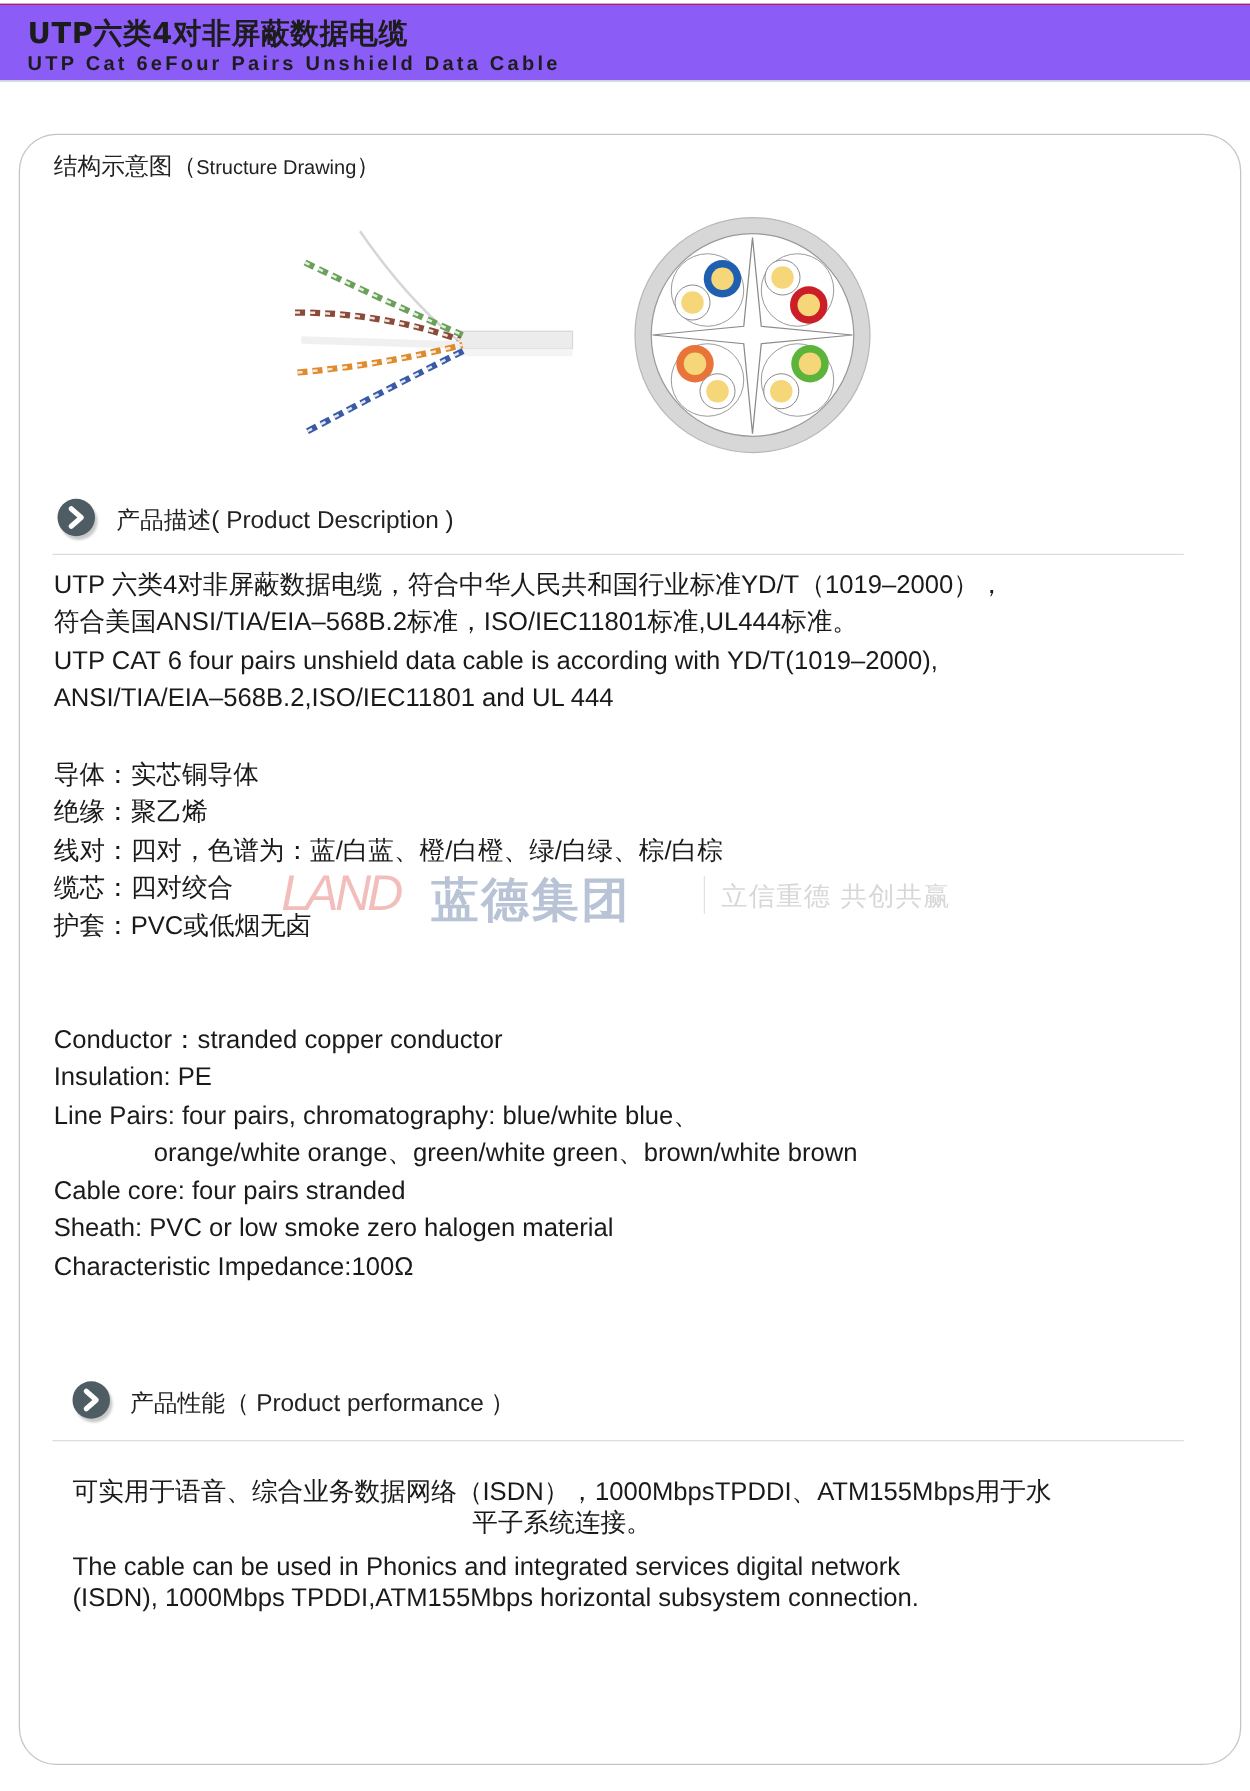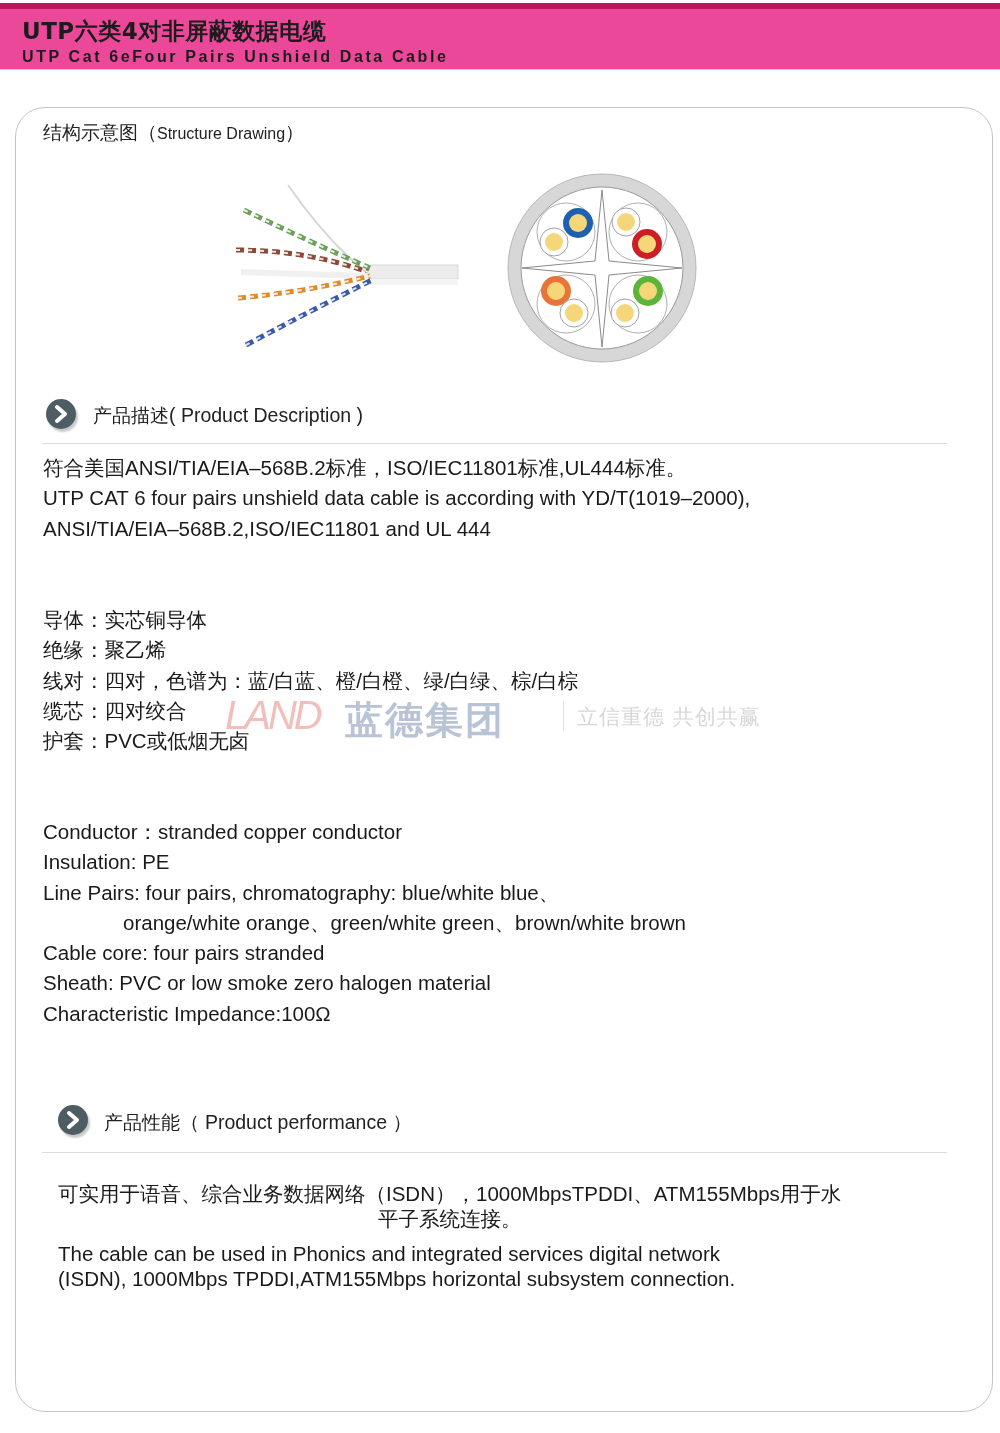--- a/index.html
+++ b/index.html
@@ -1,19 +1,19 @@
 <!DOCTYPE html>
 <html><head>
 <meta charset="utf-8">
 <style>
   html, body { margin:0; padding:0; background:#ffffff; }
   body { width:1000px; height:1433px; position:relative; overflow:hidden;
          font-family:"Liberation Sans","DejaVu Sans",sans-serif; color:#1a1a1a; }
-  .header-bar { position:absolute; left:0; top:3px; width:1000px; height:60px; background:#ec4899;
-                border-top:6px solid #be185d; border-bottom:1px solid #c6d6d4; }
+  .header-bar { position:absolute; left:0; top:3px; width:1000px; height:60px; background:#8b5cf6;
+                border-top:1px solid #be185d; border-bottom:1px solid #c6d6d4; }
   .header-title-cn { position:absolute; left:22px; top:7px; font-size:23px; font-weight:bold; color:#1c1c1c; letter-spacing:0.5px; font-family:"DejaVu Sans",sans-serif; }
   .header-title-en { position:absolute; left:22px; top:39px; font-size:16px; font-weight:bold; color:#1c1c1c; letter-spacing:2.6px; }
   .card { position:absolute; left:15px; top:107px; width:978px; height:1305px; border:1.5px solid #c4c4c4; border-radius:30px; background:#fff; box-sizing:border-box; }
   .sec-title { position:absolute; font-size:19px; color:#222; font-family:"DejaVu Sans",sans-serif; white-space:nowrap; }
   .sec-title .en { font-family:"Liberation Sans",sans-serif; font-size:17px; }
   .arrow-icon { position:absolute; width:30px; height:30px; border-radius:50%; background:#4e5d63;
                 box-shadow:2px 3px 2px #c9c9c9; }
   .arrow-icon svg { position:absolute; left:0; top:0; }
   .divider { position:absolute; height:1px; background:#dcdcdc; }
   .body-text { position:absolute; font-size:20.5px; line-height:30.3px; color:#1a1a1a; white-space:nowrap; font-family:"Liberation Sans","DejaVu Sans",sans-serif; }
@@ -100,20 +100,21 @@
   <svg width="30" height="30" viewBox="0 0 30 30">
       <path d="M 11 8 L 19 15 L 11 22" stroke="#ffffff" stroke-width="4" fill="none" stroke-linecap="round" stroke-linejoin="round"></path>
     </svg>
 </div>
 <div class="sec-title" style="left:93px; top:403px;">
   <span>产品描述</span><span class="en" style="font-size:19.5px;">( Product Description )</span>
 </div>
 <div class="divider" style="left:42px; top:443px; width:905px;"></div>
 
 <div class="body-text" style="left:43px; top:453px;">
+  <div>UTP 六类4对非屏蔽数据电缆，符合中华人民共和国行业标准YD/T（1019–2000），</div>
   <div>符合美国ANSI/TIA/EIA–568B.2标准，ISO/IEC11801标准,UL444标准。</div>
   <div>UTP CAT 6 four pairs unshield data cable is according with YD/T(1019–2000),</div>
   <div>ANSI/TIA/EIA–568B.2,ISO/IEC11801 and UL 444</div>
 </div>
 
 <div class="body-text" style="left:43px; top:605px;">
   <div>导体：实芯铜导体</div>
   <div>绝缘：聚乙烯</div>
   <div>线对：四对，色谱为：蓝/白蓝、橙/白橙、绿/白绿、棕/白棕</div>
   <div>缆芯：四对绞合</div>

